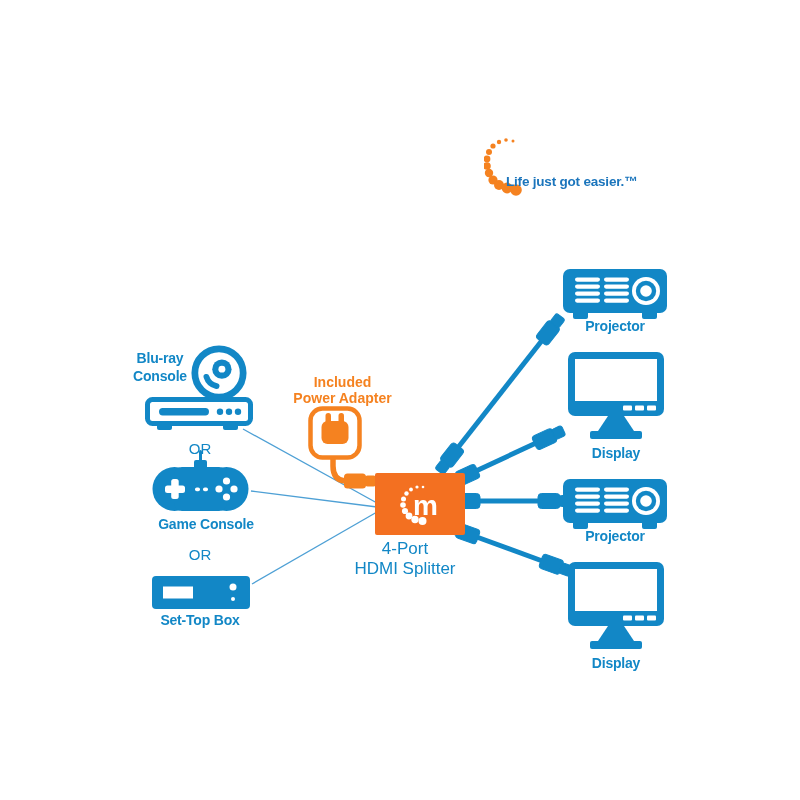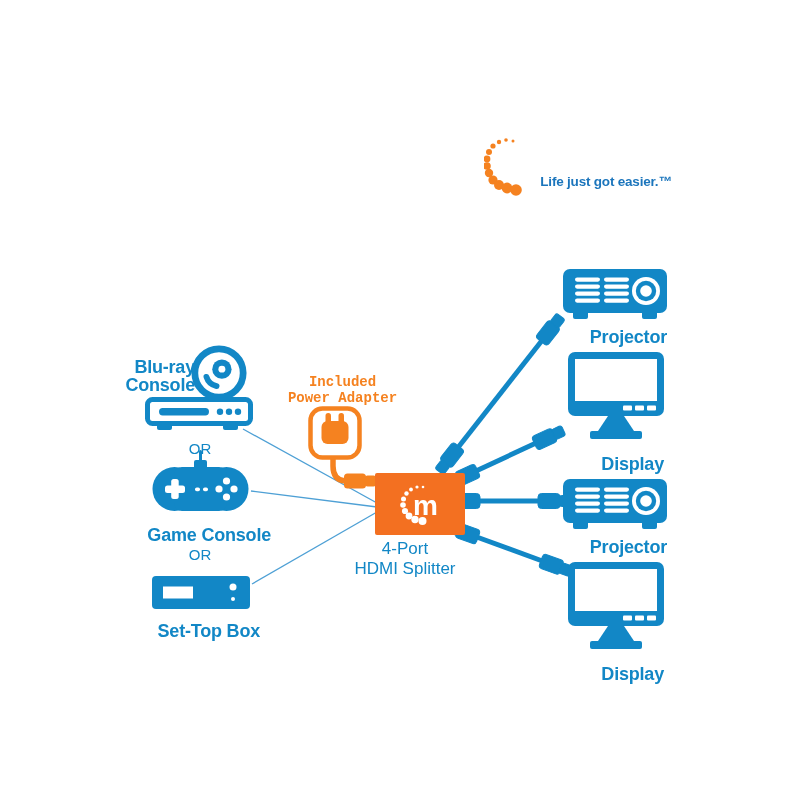--- a/index.html
+++ b/index.html
@@ -11,25 +11,25 @@
     --blue:#1287c6;
     --navy:#1c4474;
     --tagline:#1b75bc;
     --orange:#f58220;
     --splitter-orange:#f37021;
     --line:#4ea0d5;
   }
   
   .wordmark{color:var(--navy);font-weight:bold;font-size:38px;letter-spacing:-1.5px;line-height:40px;}
   .reg{font-size:13px;vertical-align:18px;font-weight:bold;color:var(--navy);letter-spacing:0;}
-  .tagline{color:var(--tagline);font-weight:bold;font-size:13.5px;text-align:center;letter-spacing:-0.2px;}
+  .tagline{color:var(--tagline);font-weight:bold;font-size:13.5px;text-align:left;letter-spacing:-0.2px;}
   
-  .dev-label{color:var(--blue);font-weight:bold;font-size:18px;text-align:right;letter-spacing:-0.2px;margin-top:9px;}
+  .dev-label{color:var(--blue);font-weight:bold;font-size:14px;text-align:center;letter-spacing:-0.2px;}
   .or-label{color:var(--blue);font-weight:normal;font-size:15px;text-align:center;}
-  .power-label{color:var(--orange);font-weight:bold;font-size:14px;text-align:center;line-height:16px;font-family:Liberation Mono, monospace;}
+  .power-label{color:var(--orange);font-weight:bold;font-size:14px;text-align:center;line-height:16px;}
   .splitter-label{color:var(--blue);font-weight:normal;font-size:17px;text-align:center;line-height:20px;}
   .two-line{line-height:18px;}
   .splitter-box{background:var(--splitter-orange);border-radius:2px;display:flex;align-items:center;justify-content:center;}
   svg{display:block;}
 </style>
 </head>
 <body>
 
 <div id="canvas">
 

